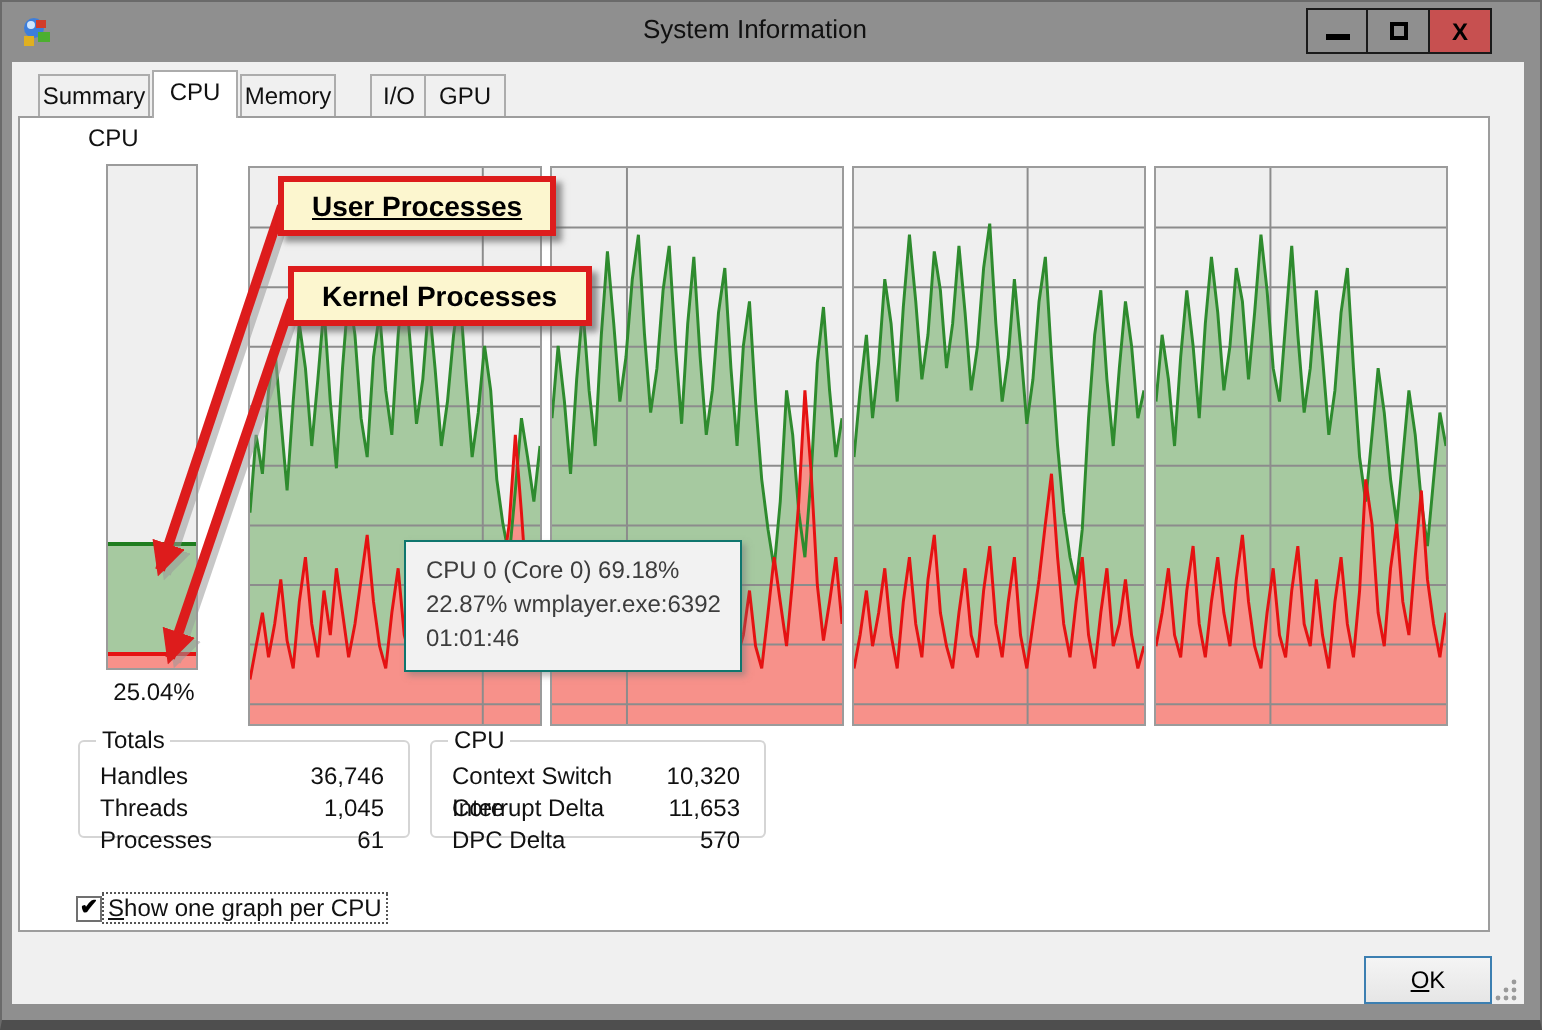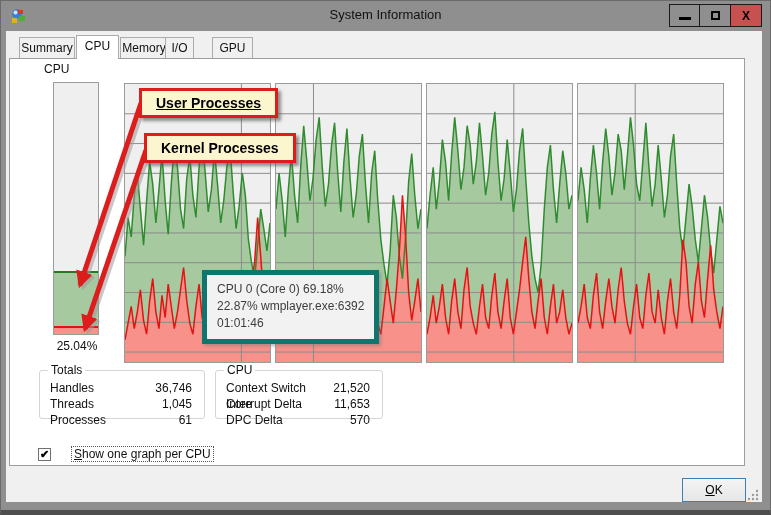--- a/index.html
+++ b/index.html
@@ -1,20 +1,20 @@
 <!DOCTYPE html>
 <html><head>
 <meta charset="utf-8">
 <style>
   * { margin:0; padding:0; box-sizing:border-box; }
   html,body { width:771px; height:515px; background:#fff; font-family:"Liberation Sans", sans-serif; }
   .window { position:relative; width:771px; height:515px; background:#8f8f8f;
             border:1px solid #6a6a6a; border-bottom:5px solid #4e4e4e; }
   
-  .titlebar { position:absolute; left:0; top:0; right:0; height:30px; background:#8f8f8f; }
+  .titlebar { position:absolute; left:0; top:0; right:16px; height:30px; background:#8f8f8f; }
   .app-icon { position:absolute; left:9px; top:7px; width:16px; height:16px; }
   .title { position:absolute; left:0; right:0; top:6px; text-align:center; font-size:13px; color:#111; }
   .winbtns { position:absolute; right:8px; top:3px; display:flex; }
   .winbtn { width:31px; height:23px; border:1px solid #1a1a1a; border-left:none;
             display:flex; align-items:center; justify-content:center;
             background:#8f8f8f; color:#000; font-weight:bold; font-size:12px; }
   .winbtn:first-child { border-left:1px solid #1a1a1a; }
   .winbtn.close { background:#c75050; }
   .minbar { width:12px; height:3px; background:#000; margin-top:6px; }
   .maxbox { width:9px; height:9px; border:2px solid #000; }
@@ -32,34 +32,34 @@
   .meter-green { position:absolute; left:0; right:0; bottom:0; background:#a6c9a0; border-top:2px solid #1f7d1f; }
   .meter-red   { position:absolute; left:0; right:0; bottom:0; background:#f7918a; border-top:2px solid #e51212; }
   .meter-pct { position:absolute; left:27px; top:280px; width:80px; text-align:center; font-size:12px; color:#111; }
   
   .panel { position:absolute; top:24px; width:147px; height:280px; background:#efefef; border:1px solid #9b9b9b; }
   
   .callout { position:absolute; background:#fcf6cf; border:3px solid #dd1c1c; color:#000;
              font-size:14px; font-weight:bold; padding:4px 14px; white-space:nowrap;
              box-shadow:3px 3px 3px rgba(90,90,90,.65); z-index:6; }
   .arrows { position:absolute; left:0; top:0; width:736px; height:408px; z-index:5; pointer-events:none; }
-  .tooltip { position:absolute; left:192px; top:211px; background:#f2f2f2; border:5px solid #0f766e;
+  .tooltip { position:absolute; left:192px; top:211px; background:#f2f2f2; border:1px solid #0f766e;
              padding:6px 10px 7px 10px; font-size:12px; color:#3d3d3d; line-height:17px;
              box-shadow:2px 2px 3px rgba(120,120,120,.5); z-index:7; white-space:nowrap; }
   
   .groupbox { position:absolute; top:311px; height:49px; border:1px solid #d5d5d5; border-radius:3px; background:#fff; }
   .groupbox .gb-title { position:absolute; left:8px; top:-8px; background:#fff; padding:0 3px; font-size:12px; color:#111; }
   .gb-rows { margin-top:9px; }
   .gb-row { display:flex; justify-content:space-between; padding:0 12px 0 10px; font-size:12px;
             color:#111; height:16px; line-height:16px; }
   
   .checkrow { position:absolute; left:28px; top:387px; display:flex; align-items:center; }
   .checkbox { width:13px; height:13px; background:#fff; border:1px solid #707070; font-size:11px;
               line-height:11px; text-align:center; color:#000; font-weight:bold; }
-  .checklabel { margin-left:20px; font-size:12px; color:#111; border:1px dotted #555; padding:0 2px; }
+  .checklabel { margin-left:0; font-size:12px; color:#111; border:1px dotted #555; padding:0 2px; }
   
   .ok-btn { position:absolute; left:676px; top:447px; width:64px; height:24px;
             background:linear-gradient(#f4f4f4,#e6e6e6); border:1px solid #3c7fb1;
             font-size:12px; color:#000; text-align:center; line-height:22px; font-family:"Liberation Sans",sans-serif; }
   .grip { position:absolute; right:3px; bottom:1px; }
 </style>
 </head>
 <body>
 
 <div class="window">
@@ -84,21 +84,21 @@
           <span>X</span>
         </div>
     </div>
   </div>
 
   <div class="dialog">
 
     <div class="tab" style="left:13px;width:56px;">Summary</div>
     <div class="tab active" style="left:70px;width:43px;">CPU</div>
     <div class="tab" style="left:114px;width:48px;">Memory</div>
-    <div class="tab" style="left:159px;width:29px;">I/O</div>
+    <div class="tab" style="left:179px;width:29px;">I/O</div>
     <div class="tab" style="left:206px;width:41px;">GPU</div>
 
     <div class="page">
 
       <div class="cpu-label">CPU</div>
 
       <div class="meter">
         <div class="meter-green" id="meter-green" style="height: 25.04%;"></div>
         <div class="meter-red" id="meter-red" style="height: 3.2%;"></div>
       </div>
@@ -209,21 +209,21 @@
               <span>61</span>
           </div>
         </div>
       </div>
 
       <div class="groupbox" style="left:205px;width:168px;">
         <span class="gb-title">CPU</span>
         <div class="gb-rows">
           <div class="gb-row">
             <span>Context Switch Core</span>
-              <span>21,520</span>
+              <span>10,320</span>
           </div>
           <div class="gb-row">
             <span>Interrupt Delta</span>
               <span>11,653</span>
           </div>
           <div class="gb-row">
             <span>DPC Delta</span>
               <span>570</span>
           </div>
         </div>

